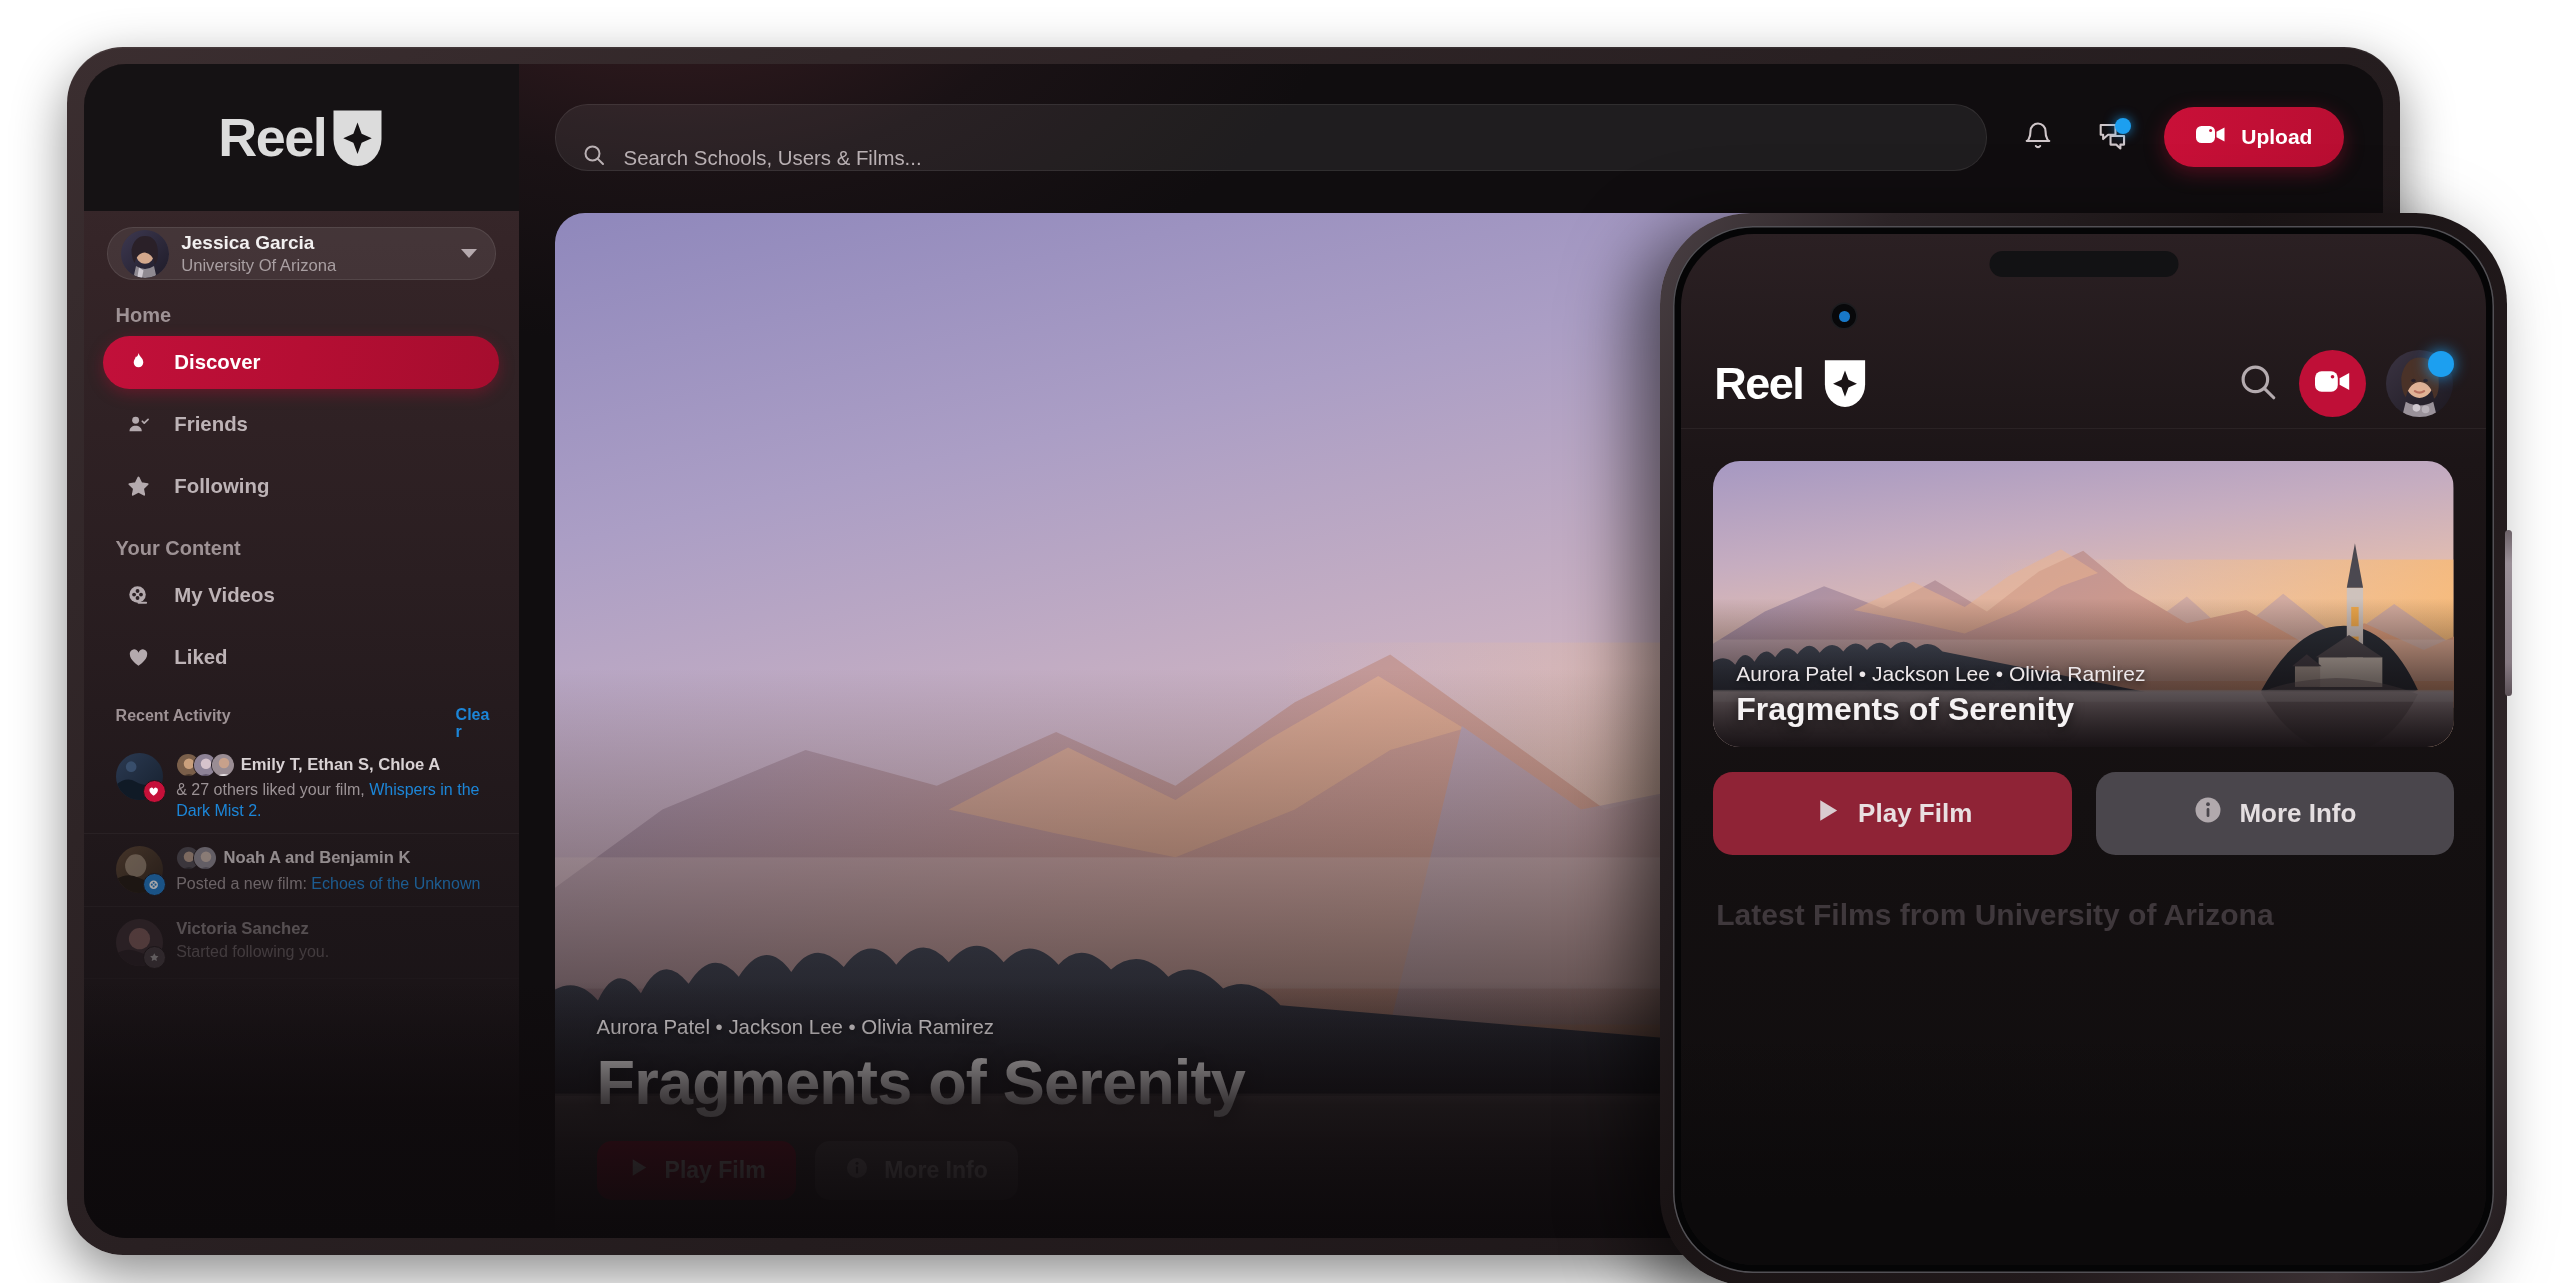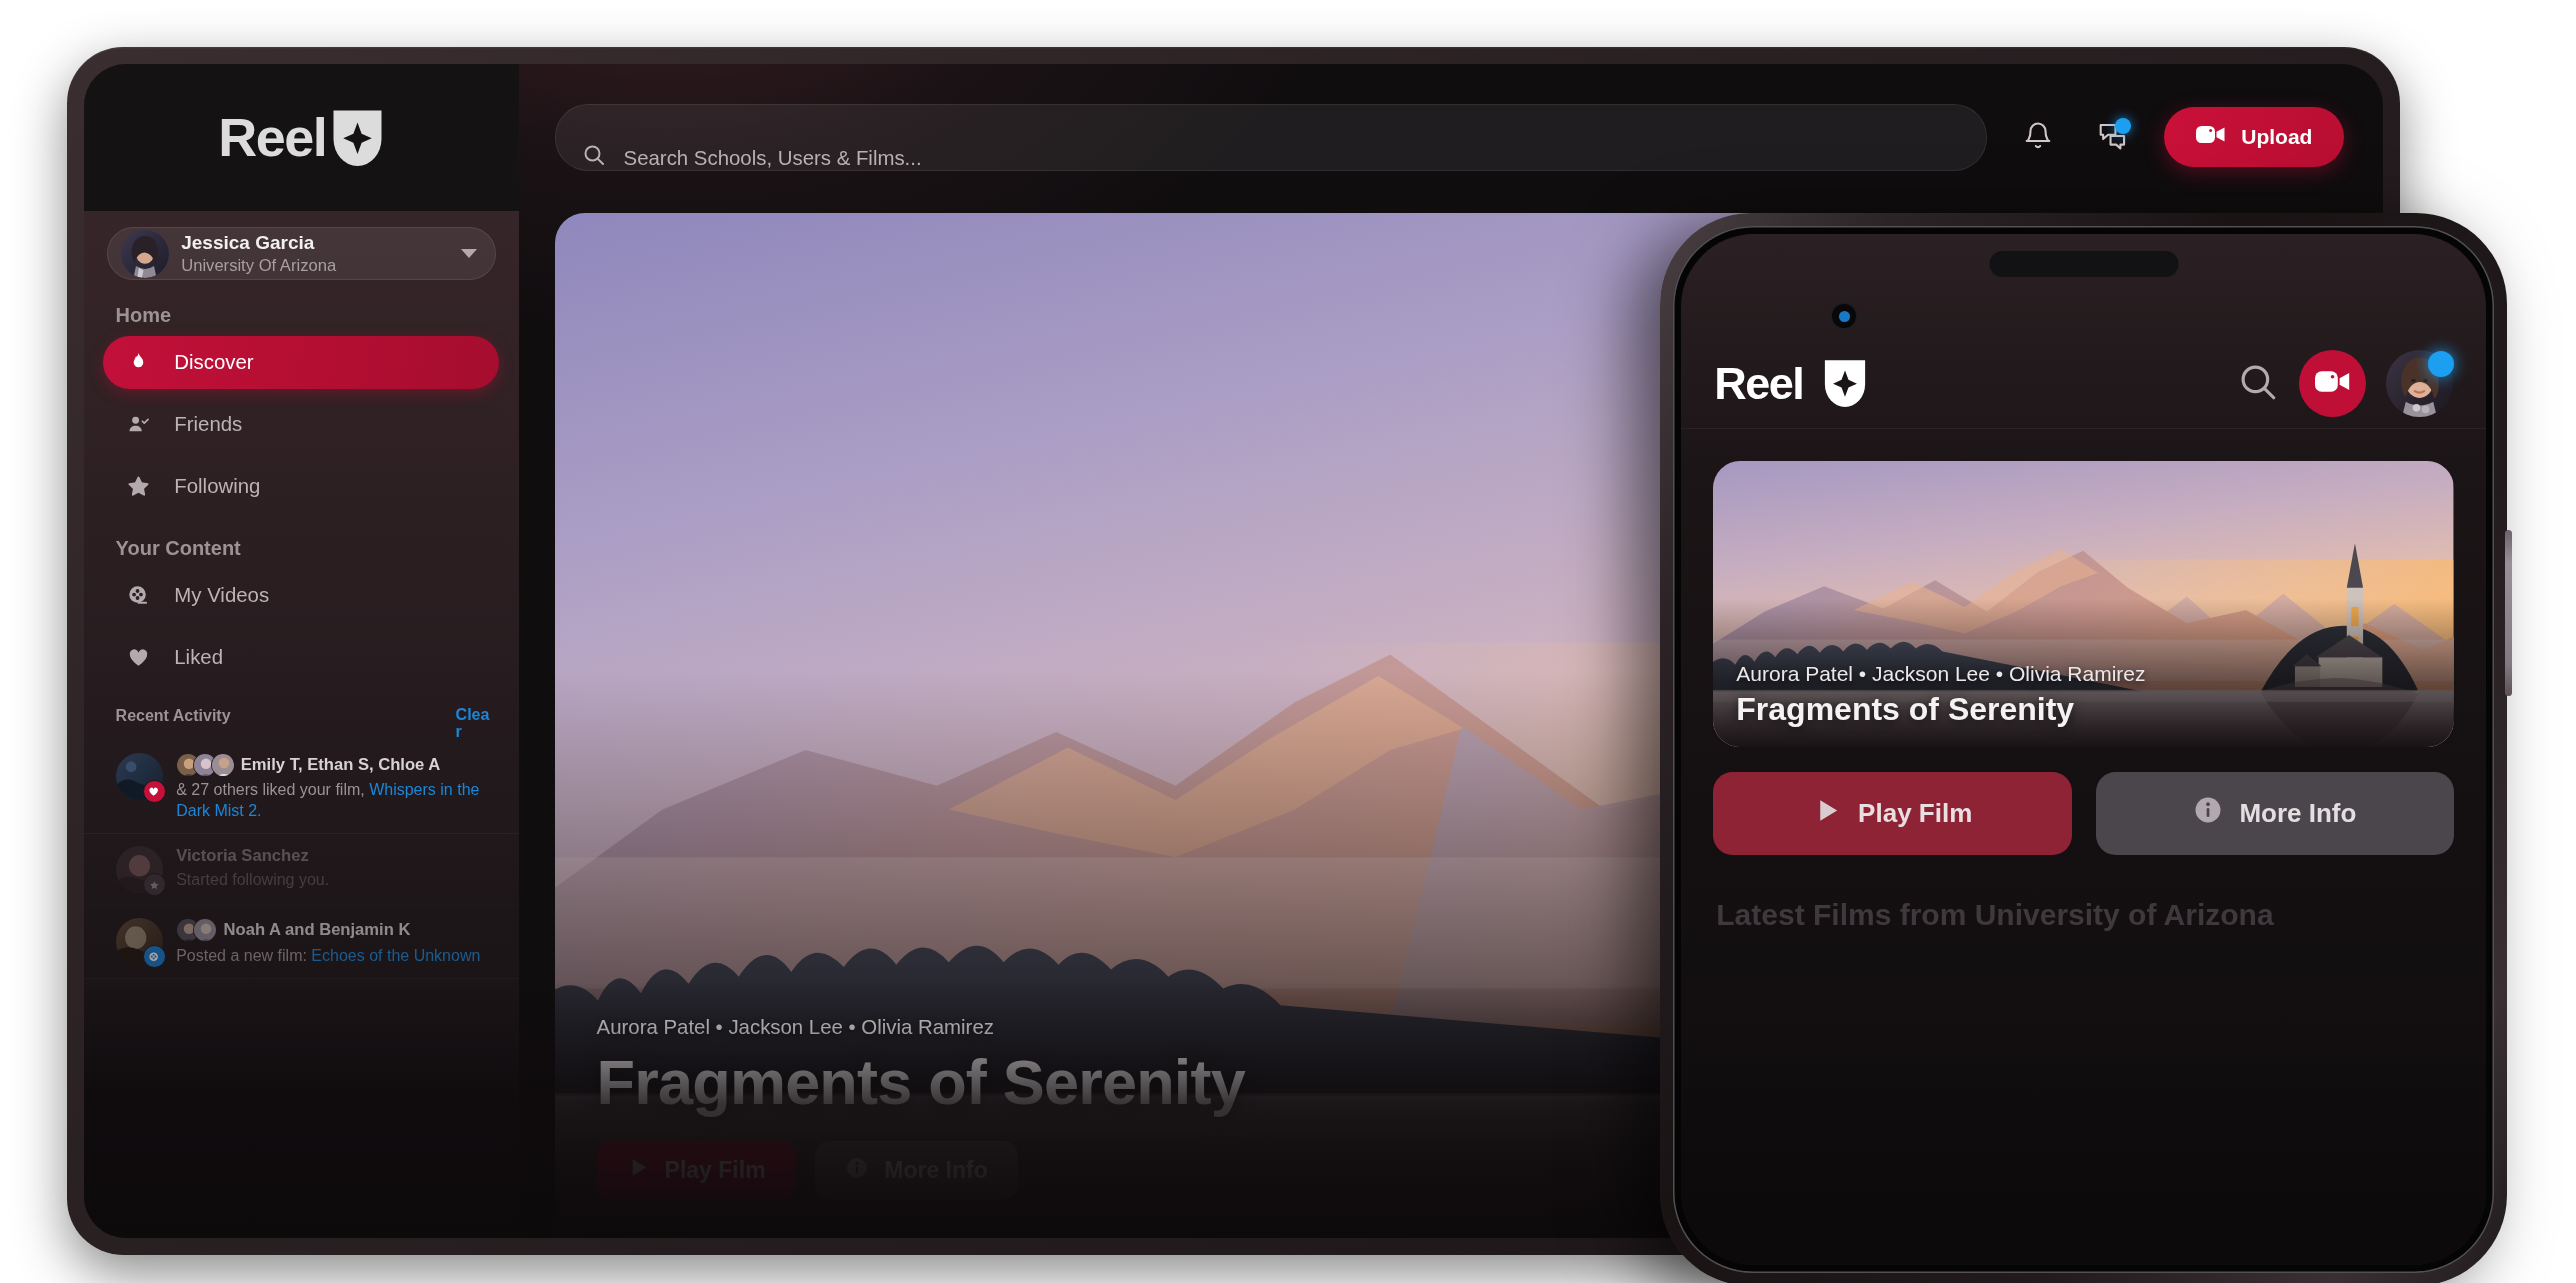--- a/index.html
+++ b/index.html
@@ -42,21 +42,21 @@
   .avatar{border-radius:50%;overflow:hidden;flex:0 0 auto;position:relative;background:#3a3340;}
   #profile-avatar{width:48px;height:48px;}
   #profile-text{flex:1;min-width:0;}
   #profile-name{font-size:19px;font-weight:700;color:#f2f0f0;line-height:1.18;}
   #profile-school{font-size:16.6px;color:#a99fa2;line-height:1.2;margin-top:1.5px;}
   #profile-caret{width:0;height:0;border-left:8.3px solid transparent;border-right:8.3px solid transparent;border-top:9.8px solid #b5a9ad;margin-right:4.5px;}
 
   .nav-section-label{font-size:20px;color:#9e9295;font-weight:700;margin:24px 0 9px 32px;}
   .nav-item{
     height:53px;margin:0 19.7px;border-radius:26.5px;display:flex;align-items:center;
-    gap:21px;padding:0 21px;color:#bdb3b6;font-size:20.4px;font-weight:400;
+    gap:21px;padding:0 21px;color:#bdb3b6;font-size:20.4px;font-weight:700;
   }
   .nav-item.active{
     background:linear-gradient(100deg,#c2103a 0%,#b50e33 50%,#a50d2e 100%);
     color:#ffffff;box-shadow:0 4.5px 15px rgba(190,13,52,.35);
   }
   .nav-item .nav-ico{width:29px;display:flex;align-items:center;justify-content:center;flex:0 0 29px;}
   .nav-gap{height:9px;}
 
   #recent-head{display:flex;align-items:flex-start;justify-content:space-between;margin:23px 27px 0 32px;}
   #recent-title{font-size:16px;font-weight:700;color:#9e9295;text-align:right;}
@@ -304,43 +304,20 @@
                     <path d="M3 32q13-11 26 0z" fill="#e6e1e4"></path>
                   </svg></span>
               <span class="act-names">Emily T, Ethan S, Chloe A</span>
             </div>
             <div class="act-desc">
               <span>&amp; 27 others liked your film, </span><span class="act-link">Whispers in the Dark Mist 2</span><span class="act-link">.</span>
             </div>
           </div>
         </div>
 
-        <div class="act-row dim2">
-          <div class="act-thumb">
-            <div class="thumbimg">
-              <svg viewBox="0 0 62 62" width="47" height="47">
-                <rect width="62" height="62" fill="#4a3a40"></rect>
-                <circle cx="31" cy="26" r="14" fill="#c98f8a"></circle>
-                <path d="M0 46 q16-10 31-2 q15 8 31 0 v18H0z" fill="#2a2026"></path>
-              </svg>
-            </div>
-            <div class="act-badge" style="background:#5b5358">
-              <svg viewBox="0 0 24 24" width="10.6" height="10.6">
-                  <path d="M12 2.6l2.9 6 6.6.9-4.8 4.6 1.2 6.5L12 17.5 6.1 20.6l1.2-6.5L2.5 9.5l6.6-.9z" fill="#fff"></path>
-                </svg>
-            </div>
-          </div>
-          <div class="act-body">
-            <div class="act-faces">
-              <span class="act-names" style="margin-left:0">Victoria Sanchez</span>
-            </div>
-            <div class="act-desc">Started following you.</div>
-          </div>
-        </div>
-
         <div class="act-row dim1">
           <div class="act-thumb">
             <div class="thumbimg">
               <svg viewBox="0 0 62 62" width="47" height="47">
                 <defs>
                     <linearGradient id="ag2" x1="0" y1="0" x2="1" y2="1">
                       <stop offset="0" stop-color="#5b4632"></stop>
                       <stop offset="1" stop-color="#2a2018"></stop>
                     </linearGradient>
                   </defs>
@@ -369,20 +346,43 @@
               <span class="f"><svg viewBox="0 0 32 32" width="24" height="24">
                     <rect width="32" height="32" fill="#8d8a94"></rect>
                     <circle cx="16" cy="13" r="7" fill="#cbb9ae"></circle>
                     <path d="M4 32q12-10 24 0z" fill="#5d5a66"></path>
                   </svg></span>
               <span class="act-names">Noah A and Benjamin K</span>
             </div>
             <div class="act-desc">
               <span>Posted a new film: </span><span class="act-link">Echoes of the Unknown</span>
             </div>
+          </div>
+        </div>
+
+        <div class="act-row dim2">
+          <div class="act-thumb">
+            <div class="thumbimg">
+              <svg viewBox="0 0 62 62" width="47" height="47">
+                <rect width="62" height="62" fill="#4a3a40"></rect>
+                <circle cx="31" cy="26" r="14" fill="#c98f8a"></circle>
+                <path d="M0 46 q16-10 31-2 q15 8 31 0 v18H0z" fill="#2a2026"></path>
+              </svg>
+            </div>
+            <div class="act-badge" style="background:#5b5358">
+              <svg viewBox="0 0 24 24" width="10.6" height="10.6">
+                  <path d="M12 2.6l2.9 6 6.6.9-4.8 4.6 1.2 6.5L12 17.5 6.1 20.6l1.2-6.5L2.5 9.5l6.6-.9z" fill="#fff"></path>
+                </svg>
+            </div>
+          </div>
+          <div class="act-body">
+            <div class="act-faces">
+              <span class="act-names" style="margin-left:0">Victoria Sanchez</span>
+            </div>
+            <div class="act-desc">Started following you.</div>
           </div>
         </div>
 
       </div>
 
       <div id="main">
 
         <div id="topbar">
           <div id="search-wrap">
             <span>

